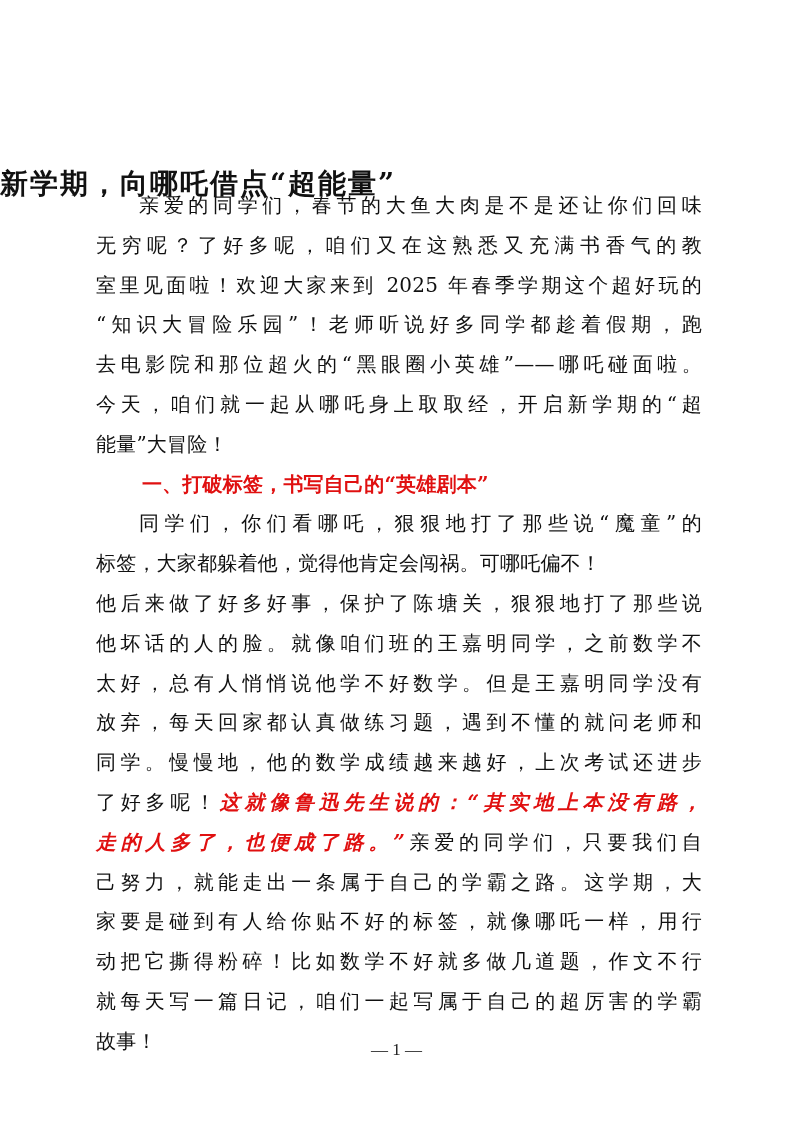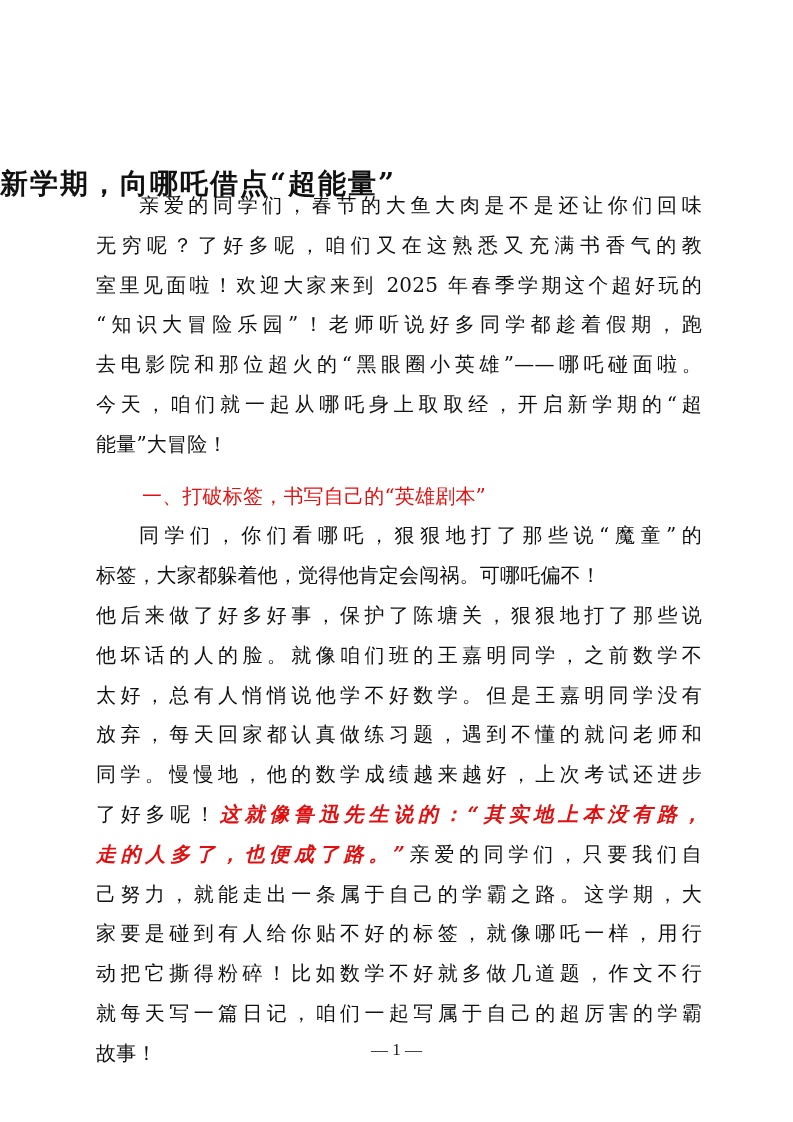--- a/index.html
+++ b/index.html
@@ -6,21 +6,21 @@
   body { width: 793px; height: 1122px; position: relative; overflow: hidden;
          font-family: "DejaVu Serif", "Liberation Serif", serif; color: #111111; }
   .page { position: absolute; left: 0; top: 0; width: 793px; height: 1122px; background: #ffffff; }
   .title { position: absolute; left: 0; width: 793px; top: 116px; text-align: left;
            font-size: 28px; font-weight: bold; letter-spacing: 2px; line-height: 40px; color: #111; margin-top: 48px; }
   .body-block { position: absolute; left: 96px; width: 606px; top: 186px; }
   .line { height: 39.8px; line-height: 39.8px; font-size: 20px; white-space: nowrap;
           text-align: justify; text-align-last: justify; letter-spacing: 0.2px; }
   .line.last { text-align-last: left; }
   .indent { padding-left: 43px; }
-  .heading { color: #e01010; font-weight: normal; padding-left: 46px; text-align-last: left; margin-top: 12px; }
+  .heading { color: #e01010; font-weight: bold; padding-left: 46px; text-align-last: left; }
   .red { color: #e01010; font-weight: bold; font-style: italic; }
   .footer { position: absolute; top: 1040px; left: 0; width: 793px; text-align: center;
             font-size: 17px; font-family: "Liberation Serif", serif; color: #222; }
 </style>
 </head>
 <body>
 
 <div class="page">
   <div class="title">新学期，向哪吒借点“超能量”</div>
 

